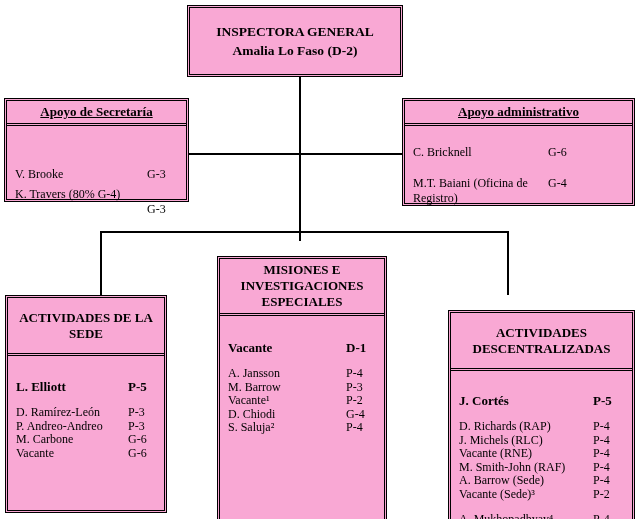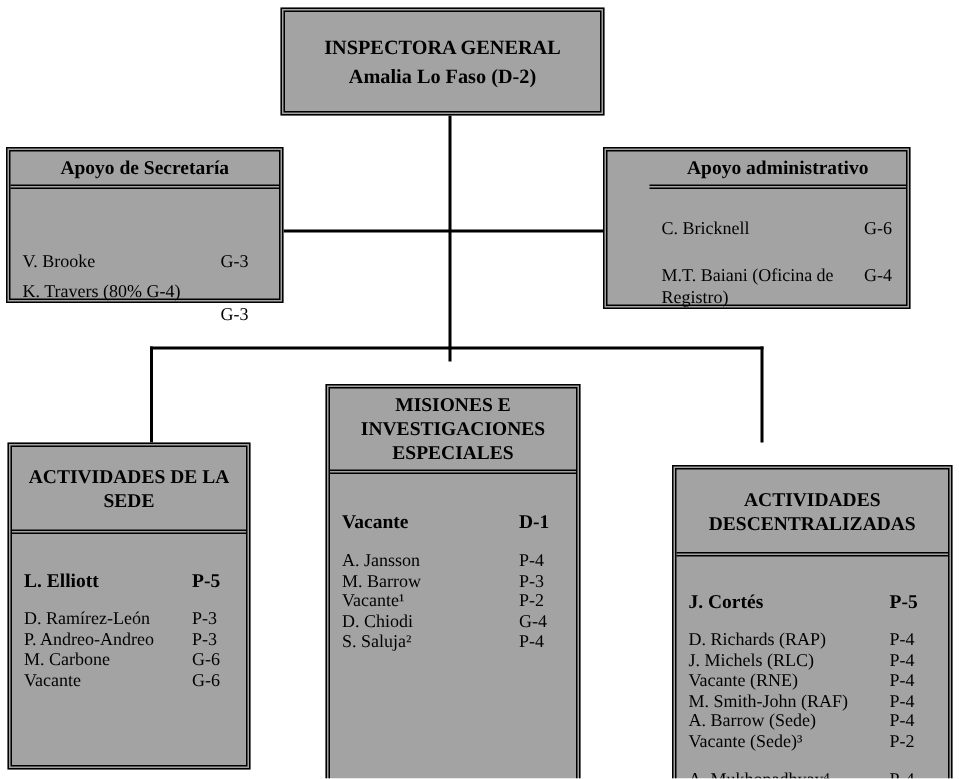--- a/index.html
+++ b/index.html
@@ -12,45 +12,45 @@
     position: relative;
     width: 639px;
     height: 519px;
     background: #ffffff;
     overflow: hidden;
   }
   .line { position: absolute; background: #000000; }
   .box {
     position: absolute;
     border: 3px double #000000;
-    background: #a3a3a3;
+    background: #f9a8d4;
   }
   .box-header {
     border-bottom: 3px double #000000;
     font-weight: bold;
     font-size: 13px;
     line-height: 16px;
     text-align: center;
     display: flex;
     align-items: center;
     justify-content: center;
     padding: 2px 4px;
   }
   .top-box {
     left: 187px; top: 5px; width: 216px; height: 72px;
     text-align: center; font-weight: bold; font-size: 13.5px;
     padding-top: 14px; line-height: 19px;
   }
   .sec-box   { left: 4px;   top: 98px;  width: 185px; height: 104px; }
-  .adm-box   { left: 402px; top: 98px;  width: 205px; height: 108px; padding-left: 28px; }
+  .adm-box   { left: 402px; top: 98px;  width: 233px; height: 108px; }
   .sede-box  { left: 5px;   top: 295px; width: 162px; height: 218px; }
   .mis-box   { left: 217px; top: 256px; width: 170px; height: 273px; }
   .desc-box  { left: 448px; top: 310px; width: 187px; height: 216px; }
 
-  .sec-box .box-header, .adm-box .box-header { height: 25px; }
+  .sec-box .box-header, .adm-box .box-header { height: 25px; text-decoration: underline; }
   .sede-box .box-header, .desc-box .box-header { height: 58px; }
   .mis-box .box-header { height: 57px; }
 
   .box-body { padding: 0 8px; font-size: 12px; }
 
   .row { display: grid; line-height: 15px; }
   .row .gr { text-align: left; }
 
   
   .sec-box .box-body { padding-top: 17px; }

